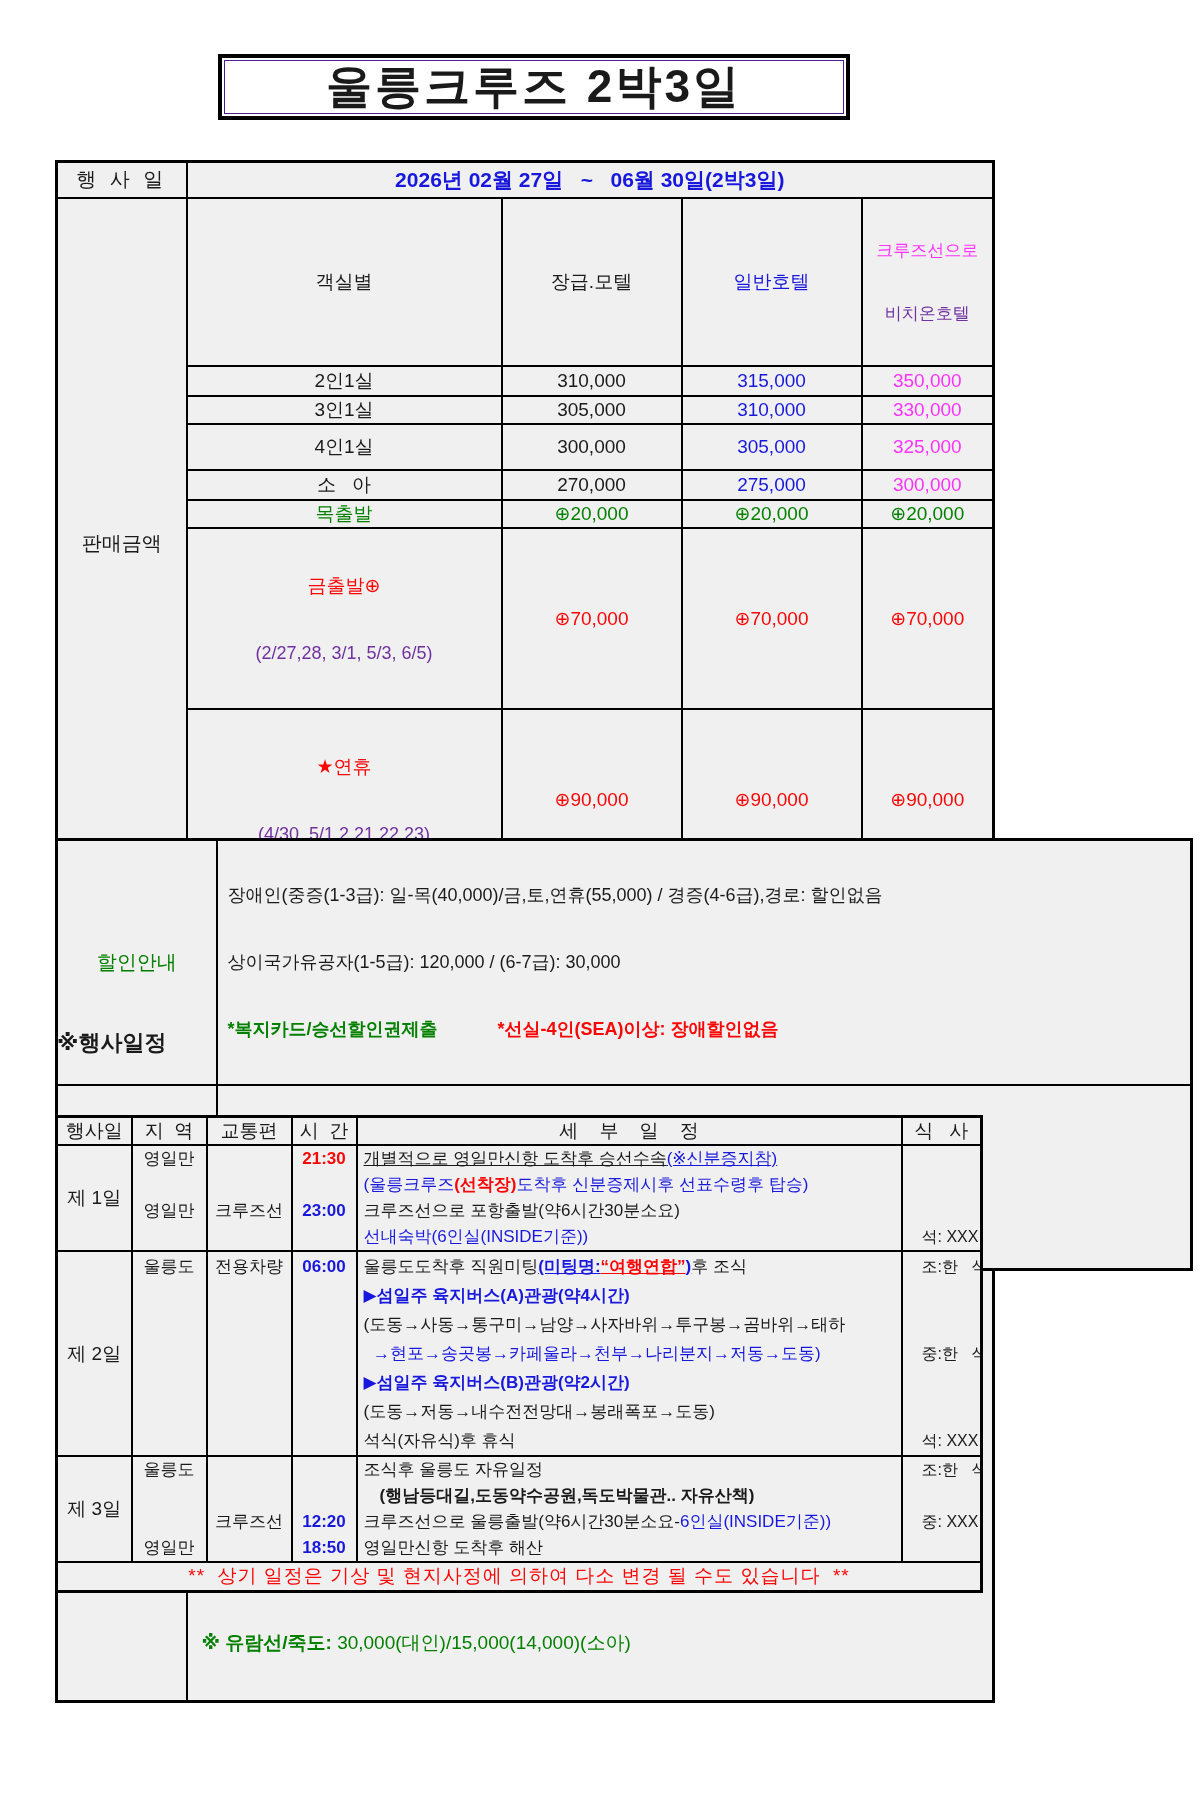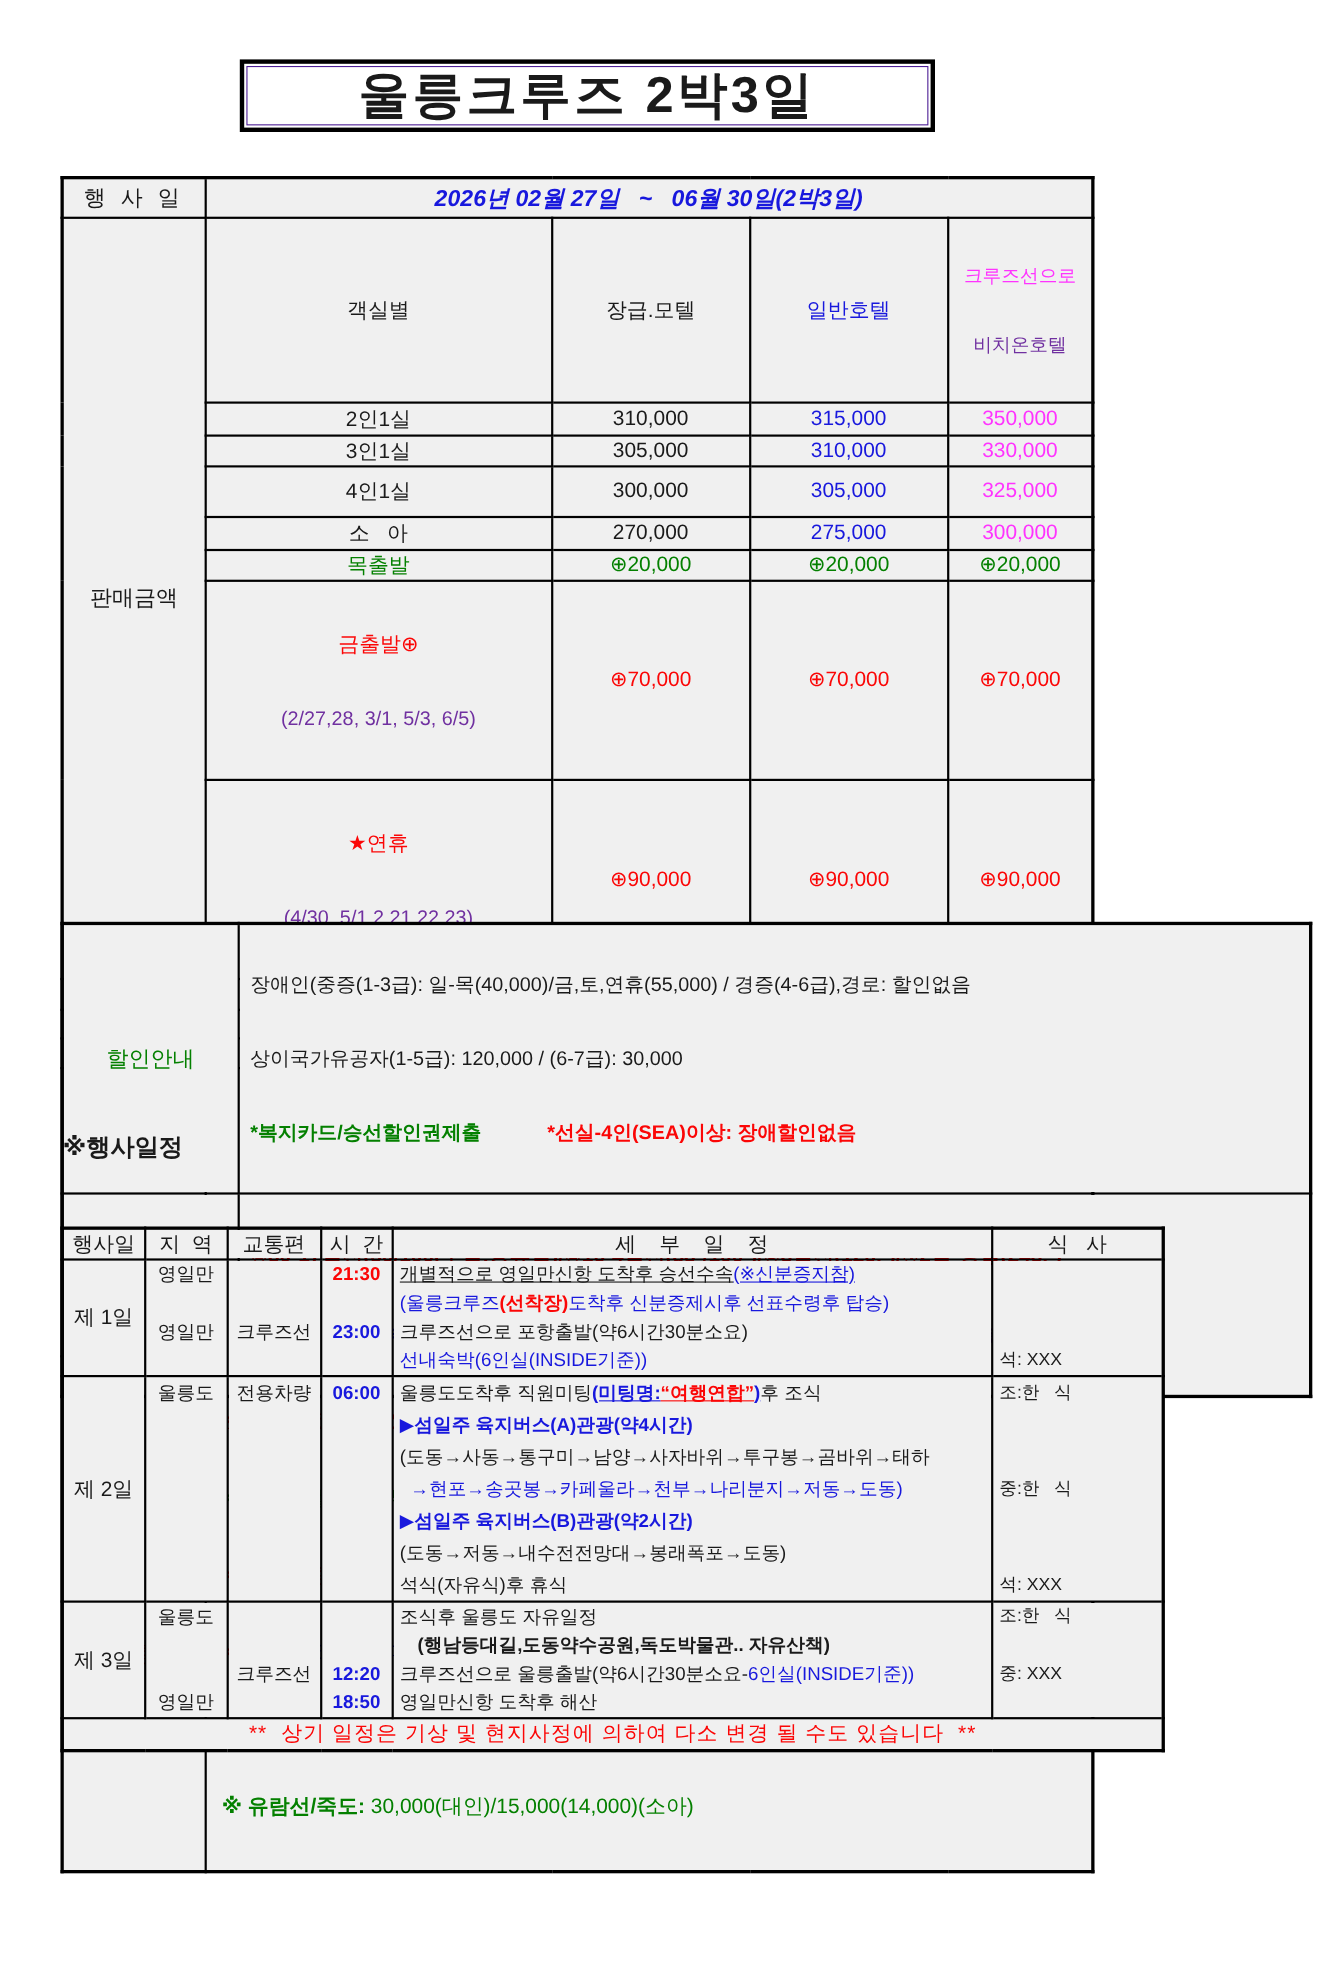--- a/index.html
+++ b/index.html
@@ -48,29 +48,29 @@
   .line  { white-space:pre; }
   .lh25 { line-height:25px; }
   .lh26 { line-height:26px; }
   .lh28 { line-height:28px; }
   .fs16 { font-size:16px !important; }
   .fs17 { font-size:17px !important; }
   .fs18 { font-size:18px !important; }
   .fs19 { font-size:19px !important; }
   .fs20 { font-size:20px !important; }
   .fs21 { font-size:21px !important; }
-  .bold { font-weight:bold;font-style:italic; }
+  .bold { font-weight:bold; }
   .lsp  { letter-spacing:4px; }
 
   
   td.slotcol { vertical-align:top !important; padding:0; }
   .slot { height:26px; line-height:26px; text-align:center; font-size:17px; white-space:pre; overflow:hidden; }
   tr.day2 .slot { height:29px; line-height:29px; }
   td.details .slot { text-align:left; padding-left:6px; }
-  td.meals .slot { text-align:left; padding-left:6px; font-size:16px; }
+  td.meals .slot { text-align:left; padding-left:19px; font-size:16px; }
   td.daylbl { font-size:18px; }
   td.sched-h { font-size:18px; }
   td.sched-footer { font-size:19px; letter-spacing:1px; }
 
   .sched-heading {
     position:absolute; left:57px; top:1028px;
     font-size:22px; font-weight:bold; color:#1a1a1a;
   }
 </style>
 </head>
@@ -214,21 +214,21 @@
         <td class="tleft fs18" style="padding-left:10px">
           <div class="line lh28 fs19"><span class="c-r" style="font-weight: bold;">①30-17일전(50/100(주말,공휴일)/②16-4일전(83-/100-)/③3일전(126,-)/④2일-당일(243,-)</span></div>
           <div class="line lh28"><span class="c-b" style="font-weight: bold;">(※선표,행사,숙박료 취소수수료가 30일전부터 발생합니다.)</span><span class="c-k">          </span><span class="c-p" style="font-weight: bold;">*리조트: 추가요금발생</span></div>
         </td>
       </tr>
     </tbody>
   </table>
 
   <div class="sched-heading">※행사일정</div>
 
-  <table class="tbl" style="left:55px; top:1115px; width:1004px;">
+  <table class="tbl" style="left:55px; top:1115px; width:928px;">
     <colgroup>
       <col style="width:75px">
         <col style="width:75px">
         <col style="width:85px">
         <col style="width:65px">
         <col style="width:545px">
         <col>
     </colgroup>
     <tbody>
       <tr style="height:27px">

